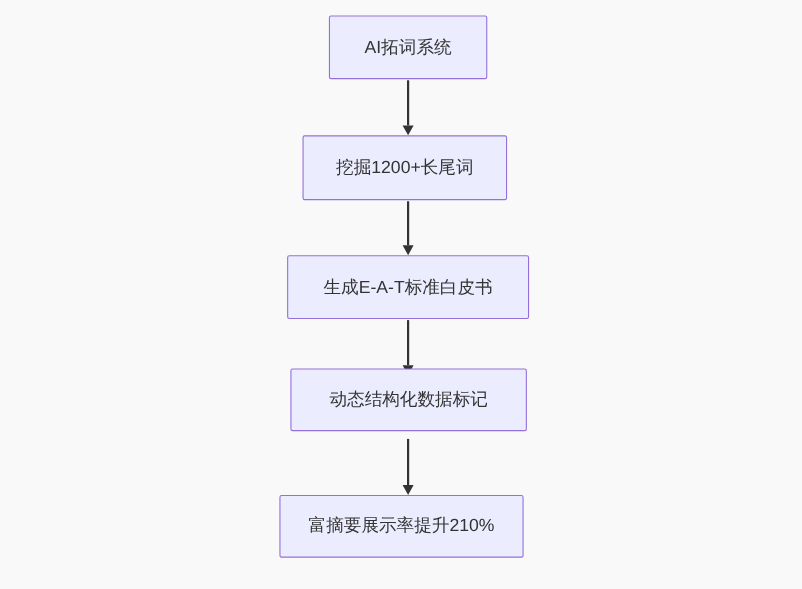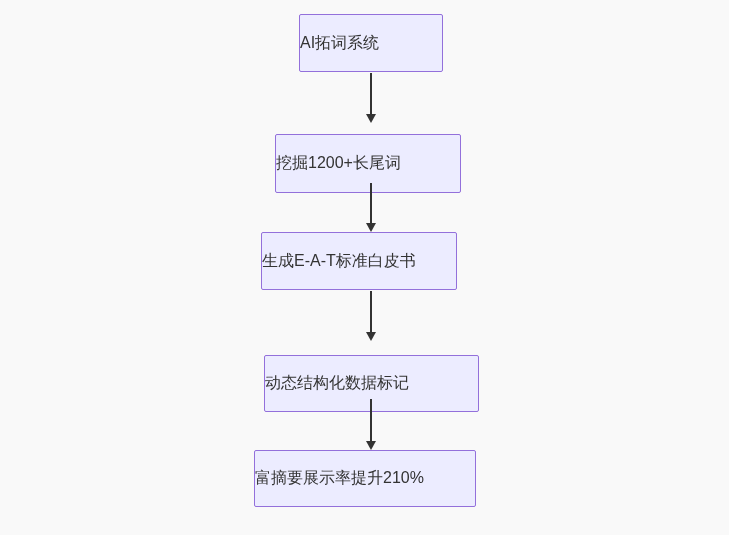--- a/index.html
+++ b/index.html
@@ -18,21 +18,21 @@
     position: relative;
     width: 729px;
     height: 535px;
     background: var(--bg);
     overflow: hidden;
   }
   .flow-node {
     position: absolute;
     display: flex;
     align-items: center;
-    justify-content: flex-start;
+    justify-content: center;
     background: var(--node-fill);
     border: 1px solid var(--node-border);
     border-radius: 2px;
     color: var(--text-color);
     font-size: 16px;
     text-align: center;
     white-space: nowrap;
   }
   .flow-edge {
     position: absolute;
@@ -48,23 +48,23 @@
   }
   .arrow-head {
     width: 0;
     height: 0;
     border-left: 5px solid transparent;
     border-right: 5px solid transparent;
     border-top: 9px solid var(--arrow-color);
   }
   
   .n0 { left: 299px; top: 14px;  width: 144px; height: 58px; }
-  .n1 { left: 275px; top: 134px; width: 186px; height: 59px; }
-  .n2 { left: 261px; top: 232px; width: 196px; height: 58px; }
-  .n3 { left: 264px; top: 355px; width: 215px; height: 57px; }
+  .n1 { left: 275px; top: 123px; width: 186px; height: 59px; }
+  .n2 { left: 261px; top: 232px; width: 220px; height: 58px; }
+  .n3 { left: 264px; top: 335px; width: 215px; height: 57px; }
   .n4 { left: 254px; top: 450px; width: 222px; height: 57px; }
   
   .e0 { left: 365px; top: 73px;  height: 50px; }
   .e1 { left: 365px; top: 183px; height: 49px; }
   .e2 { left: 365px; top: 291px; height: 50px; }
   .e3 { left: 365px; top: 399px; height: 51px; }
 </style>
 </head>
 <body>
 

